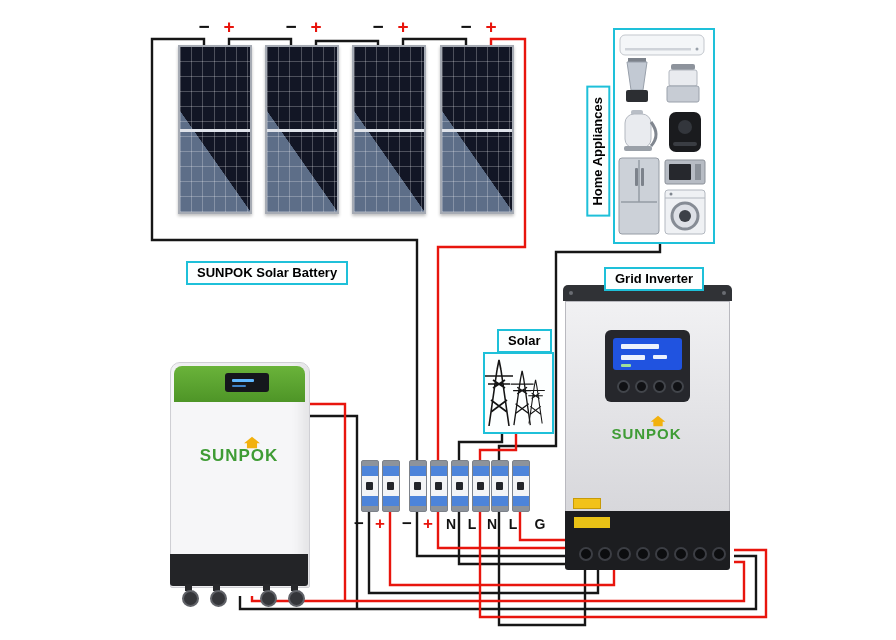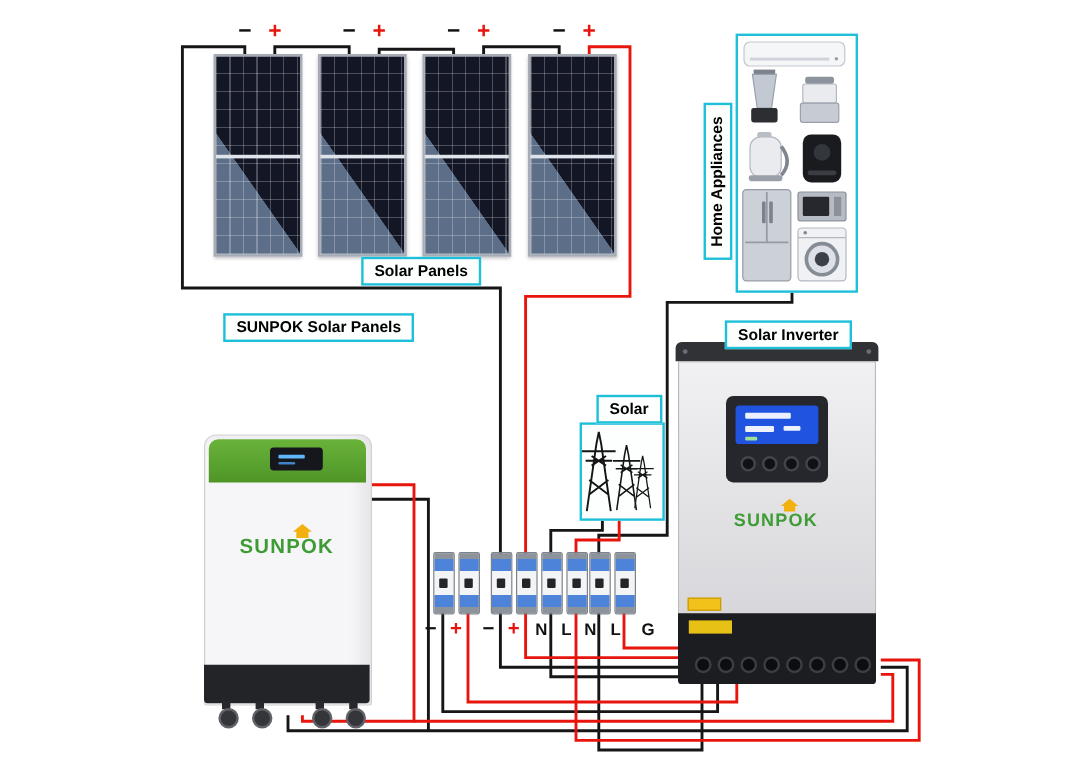--- a/index.html
+++ b/index.html
@@ -81,23 +81,22 @@
 
   <span class="tmark tneg" style="left:196px;top:17px;">−</span>
   <span class="tmark tpos" style="left:221px;top:17px;">+</span>
   <span class="tmark tneg" style="left:283px;top:17px;">−</span>
   <span class="tmark tpos" style="left:308px;top:17px;">+</span>
   <span class="tmark tneg" style="left:370px;top:17px;">−</span>
   <span class="tmark tpos" style="left:395px;top:17px;">+</span>
   <span class="tmark tneg" style="left:458px;top:17px;">−</span>
   <span class="tmark tpos" style="left:483px;top:17px;">+</span>
 
-  <div class="tag" style="left:301px;top:214px;">Solar Panels</div>
-  <div class="tag" style="left:186px;top:261px;">SUNPOK Solar Panels</div>
-  <div class="tag" style="left:604px;top:267px;">Solar Inverter</div>
+  <div class="tag" style="left:186px;top:261px;">SUNPOK Solar Battery</div>
+  <div class="tag" style="left:604px;top:267px;">Grid Inverter</div>
   <div class="tag" style="left:497px;top:329px;">Solar</div>
   <div class="tag vtag" style="left:586px;top:86px;">Home Appliances</div>
 
   <div class="comp" style="left:613px;top:28px;width:98px;height:212px;border:2px solid #1ec0d9;background:#ffffff;">
     <svg width="94" height="208" viewBox="0 0 94 208">
       <g>
         <rect x="5" y="5" width="84" height="20" rx="5" fill="#f4f6f8" stroke="#c3c7cd"></rect>
         <rect x="10" y="18" width="66" height="2.5" fill="#cfd3d9"></rect>
         <circle cx="82" cy="19" r="1.5" fill="#99a1aa"></circle>
       </g>

